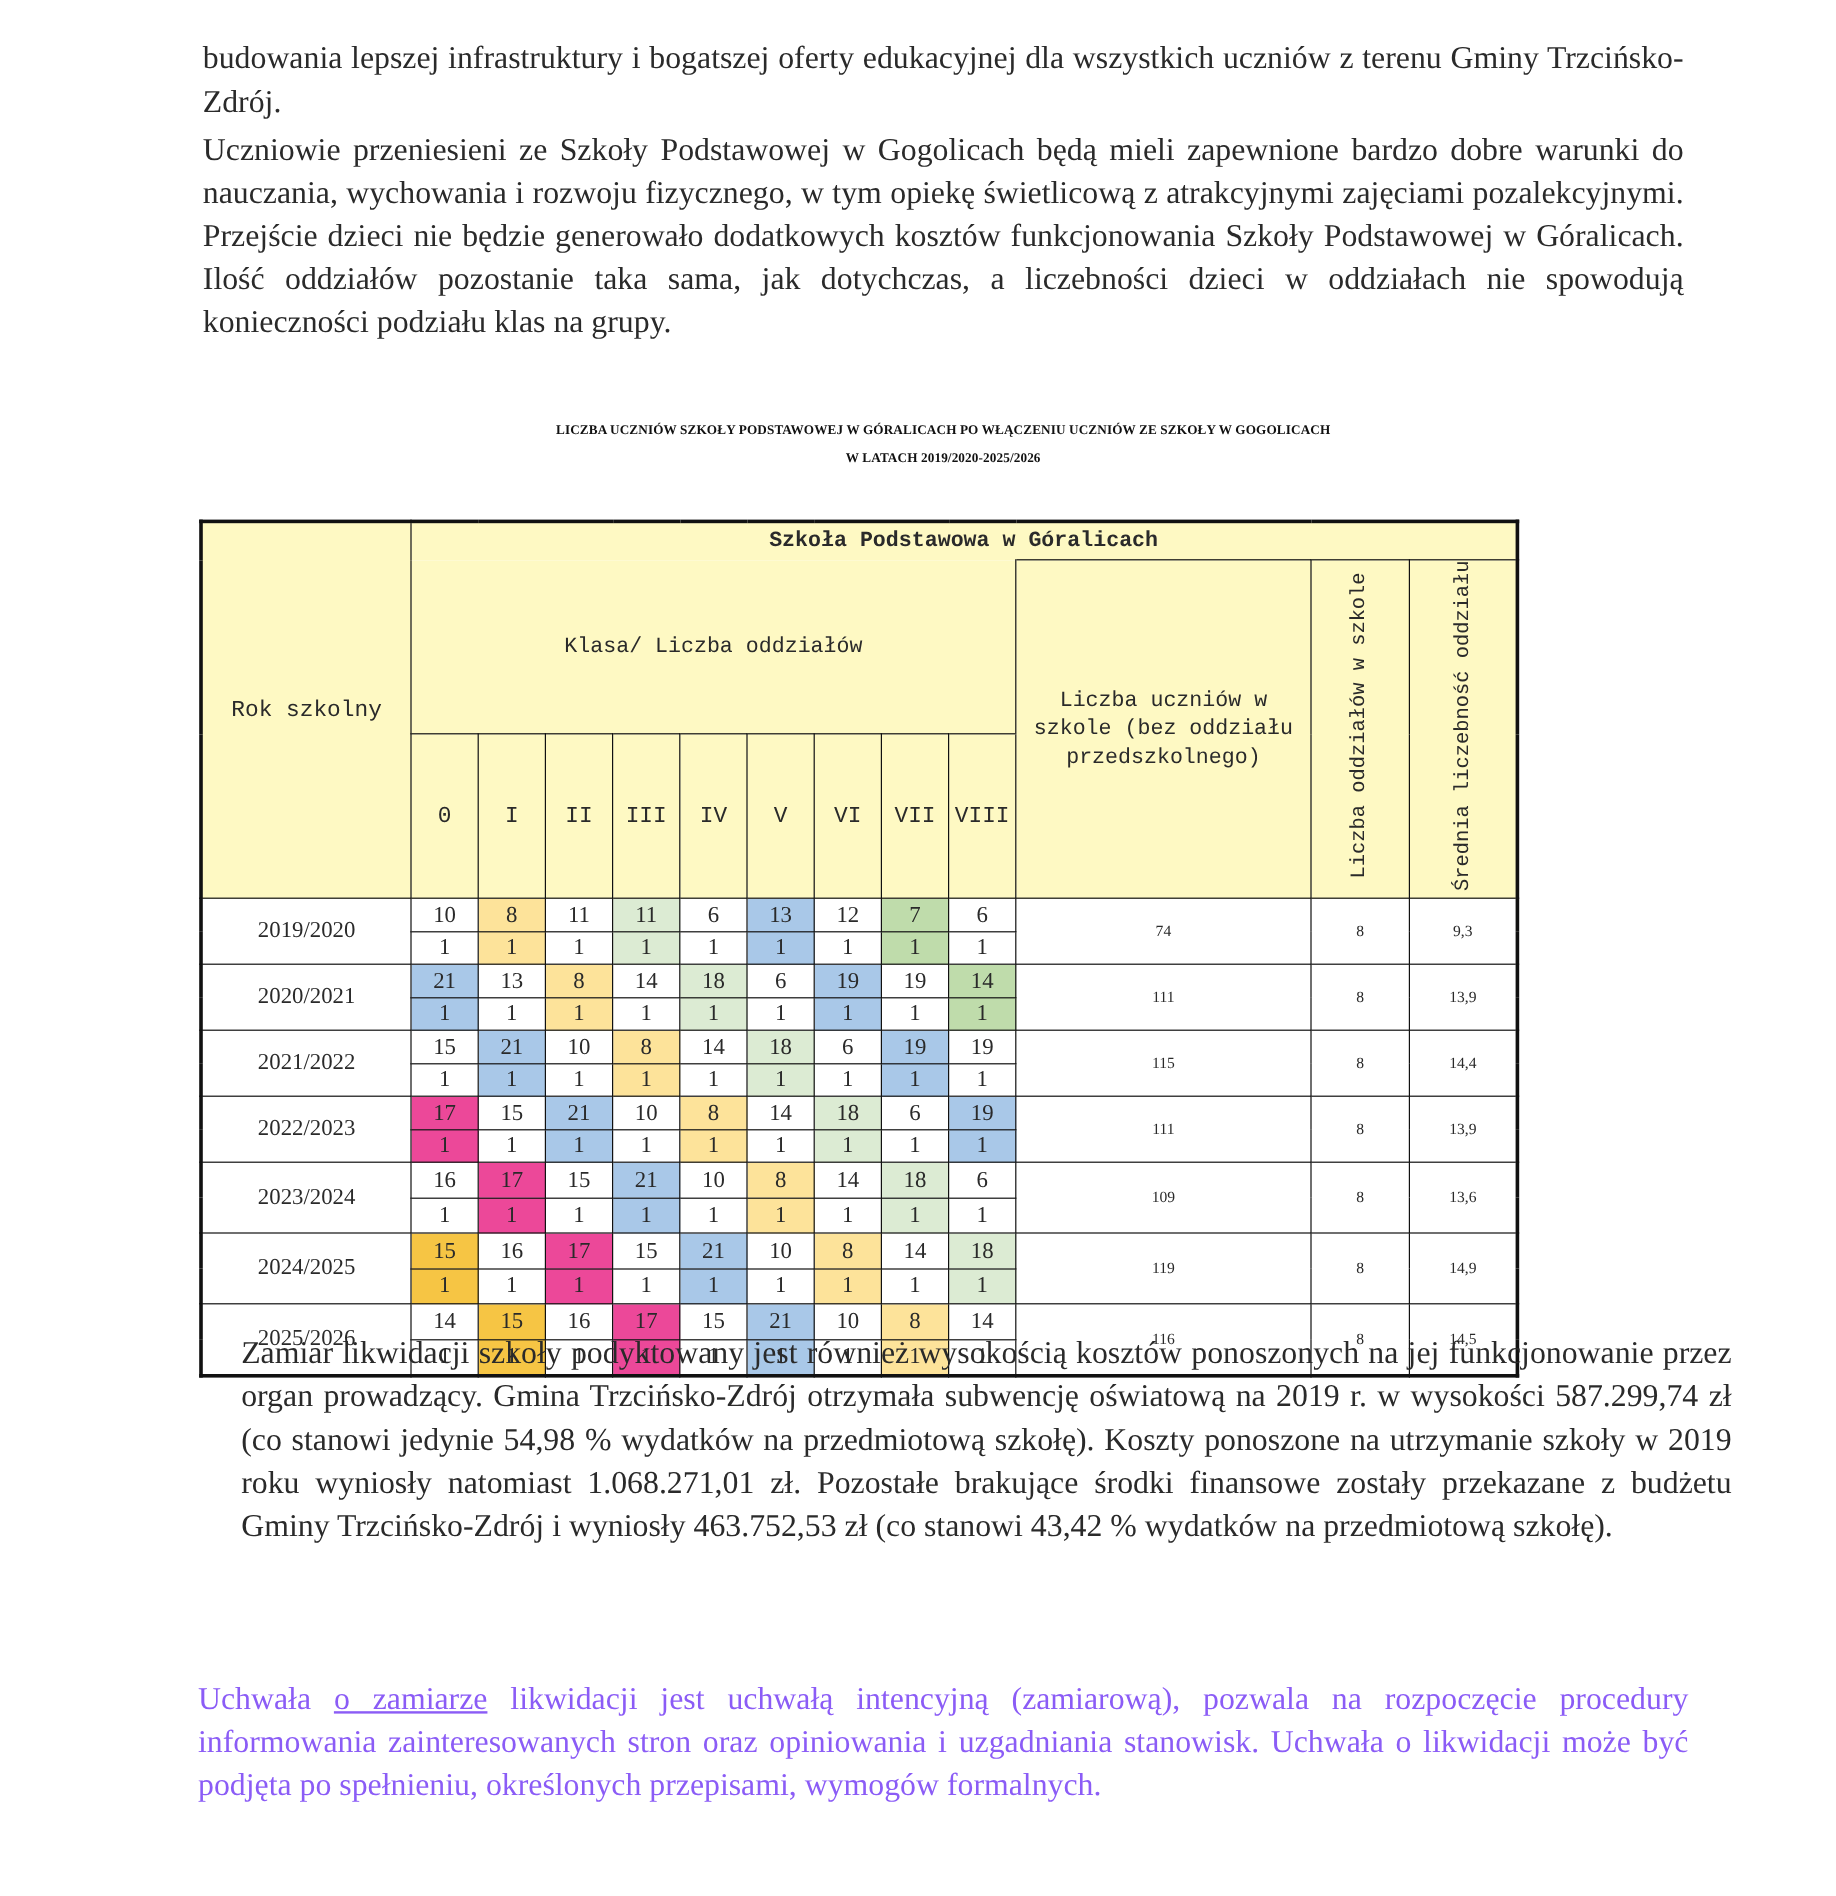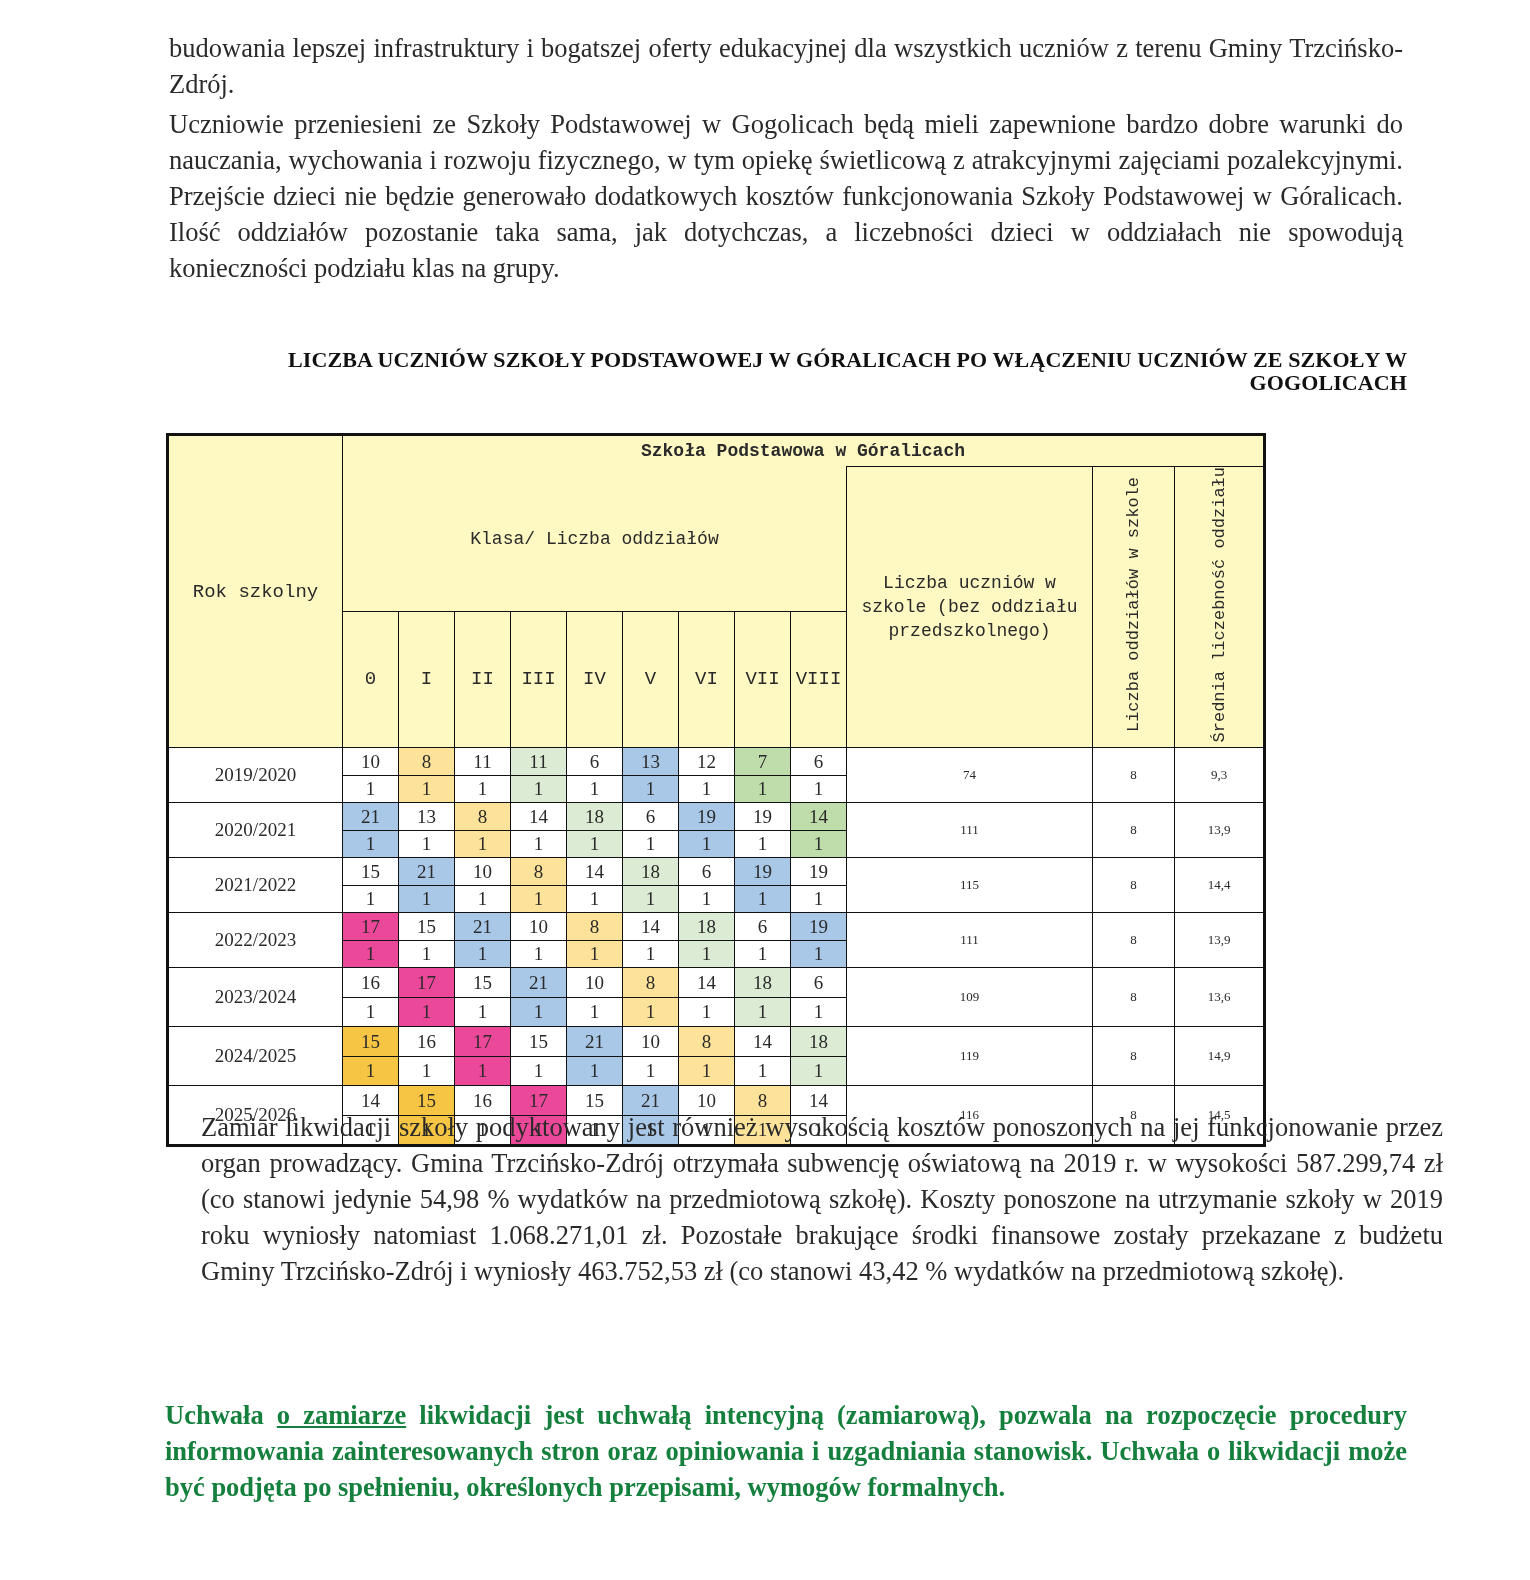--- a/index.html
+++ b/index.html
@@ -1,22 +1,22 @@
 <!DOCTYPE html>
 <html><head>
 <meta charset="utf-8">
 <style>
   html, body { margin: 0; padding: 0; background: #ffffff; }
   body { width: 1530px; height: 1580px; position: relative; font-family: "Liberation Serif", "DejaVu Serif", serif; color: #2a2a2a; }
   .para { position: absolute; left: 165px; width: 1242px; font-size: 26.5px; line-height: 36px; text-align: justify; text-align-last: left; }
   .para p { margin: 4px; }
   .p1 { top: 26px; }
-  .title { position: absolute; left: 165px; width: 1242px; top: 348px; text-align: right; font-weight: bold; font-size: 22px; line-height: 23px; color: #111; letter-spacing: 0.1px; }
+  .title { position: absolute; left: 165px; width: 1242px; top: 348px; text-align: center; font-weight: bold; font-size: 11px; line-height: 23px; color: #111; letter-spacing: 0.1px; }
   .p3 { top: 1109px; margin-left: 36px; }
-  .p4 { top: 1397px; font-weight: bold; color: #15803d; }
+  .p4 { top: 1397px; font-weight: normal; color: #8b5cf6; }
   .u { text-decoration: underline; }
 
   table.grid { position: absolute; left: 166px; top: 433px; border-collapse: collapse; font-size: 18px; color: #2a2a2a; border: 3px solid #111; }
   table.grid td { border: 1.5px solid #111; text-align: center; padding: 0; }
   .yel { background: #fef9c3; font-family: Liberation Mono, monospace; }
   .hdr-top { height: 30px; font-weight: bold; font-size: 18px; }
   .hdr-klasa { height: 28px; border-bottom: none !important; font-size: 18px; }
   .hdr-roman { height: 168px; font-size: 18px; }
   .rok { width: 173px; font-size: 19px; }
   .cls { width: 55px; height: 26px; font-size: 19px; }
@@ -37,20 +37,21 @@
 </head>
 <body>
 
 <div class="para p1">
   <p>budowania lepszej infrastruktury i bogatszej oferty edukacyjnej dla wszystkich uczniów z terenu Gminy Trzcińsko-Zdrój.</p>
   <p>Uczniowie przeniesieni ze Szkoły Podstawowej w Gogolicach będą mieli zapewnione bardzo dobre warunki do nauczania, wychowania i rozwoju fizycznego, w tym opiekę świetlicową z atrakcyjnymi zajęciami pozalekcyjnymi. Przejście dzieci nie będzie generowało dodatkowych kosztów funkcjonowania Szkoły Podstawowej w Góralicach. Ilość oddziałów pozostanie taka sama, jak dotychczas, a liczebności dzieci w oddziałach nie spowodują konieczności podziału klas na grupy.</p>
 </div>
 
 <div class="title">
   <div>LICZBA UCZNIÓW SZKOŁY PODSTAWOWEJ W GÓRALICACH PO WŁĄCZENIU UCZNIÓW ZE SZKOŁY W GOGOLICACH</div>
+  <div>W LATACH 2019/2020-2025/2026</div>
 </div>
 
 <table class="grid">
   <thead>
     <tr>
       <td class="yel rok" rowspan="3">Rok szkolny</td>
       <td class="yel hdr-top" colspan="12" style="border-bottom:none;">Szkoła Podstawowa w Góralicach</td>
     </tr>
     <tr>
       <td class="yel hdr-klasa" colspan="9" style="border-top:none;">Klasa/ Liczba oddziałów</td>

